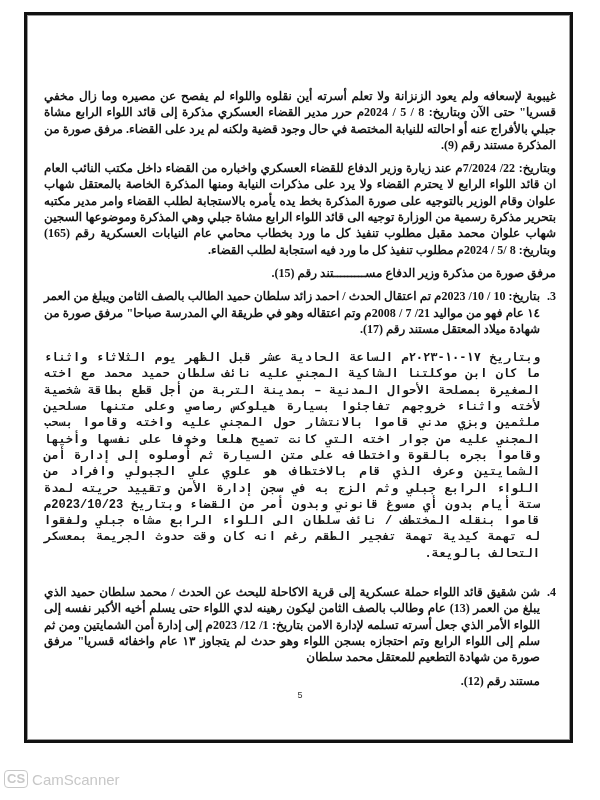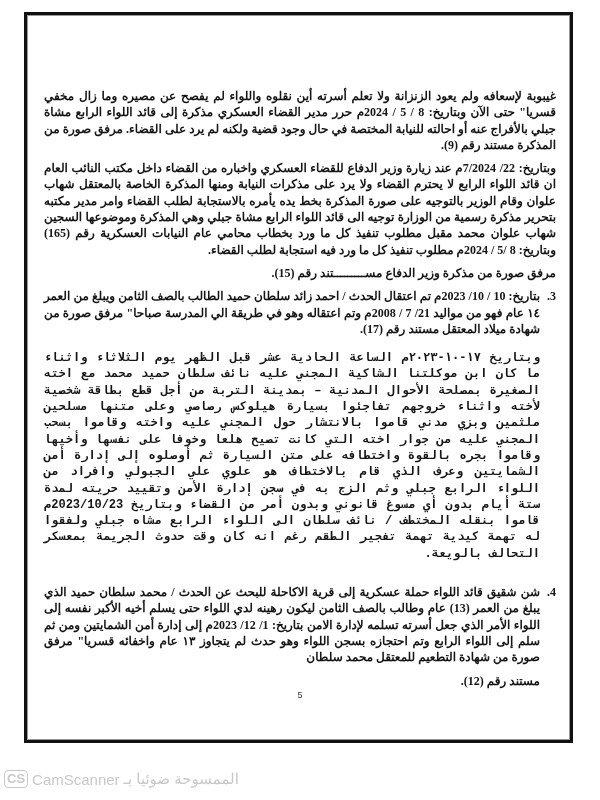--- a/index.html
+++ b/index.html
@@ -62,14 +62,13 @@
       <p class="para" style="margin-top:0;">مستند رقم (12).</p>
     </div>
   </div>
 </div>
 
 <div class="page-number">5</div>
 
 <div class="watermark">
   <span class="cs-logo">CS</span>
   <span>CamScanner</span>
-  <span>الممسوحة ضوئيا بـ</span>
 </div>
 
 </body></html>

